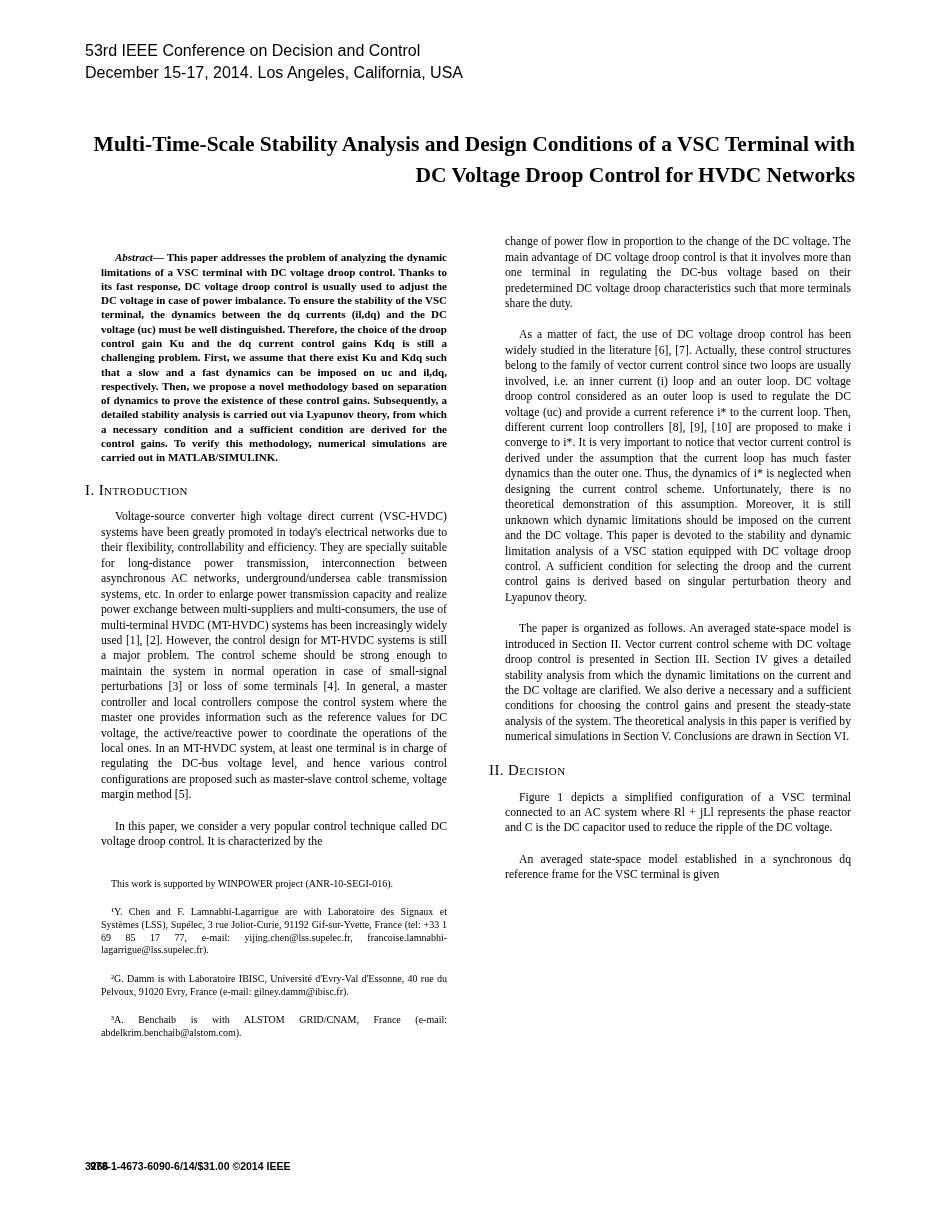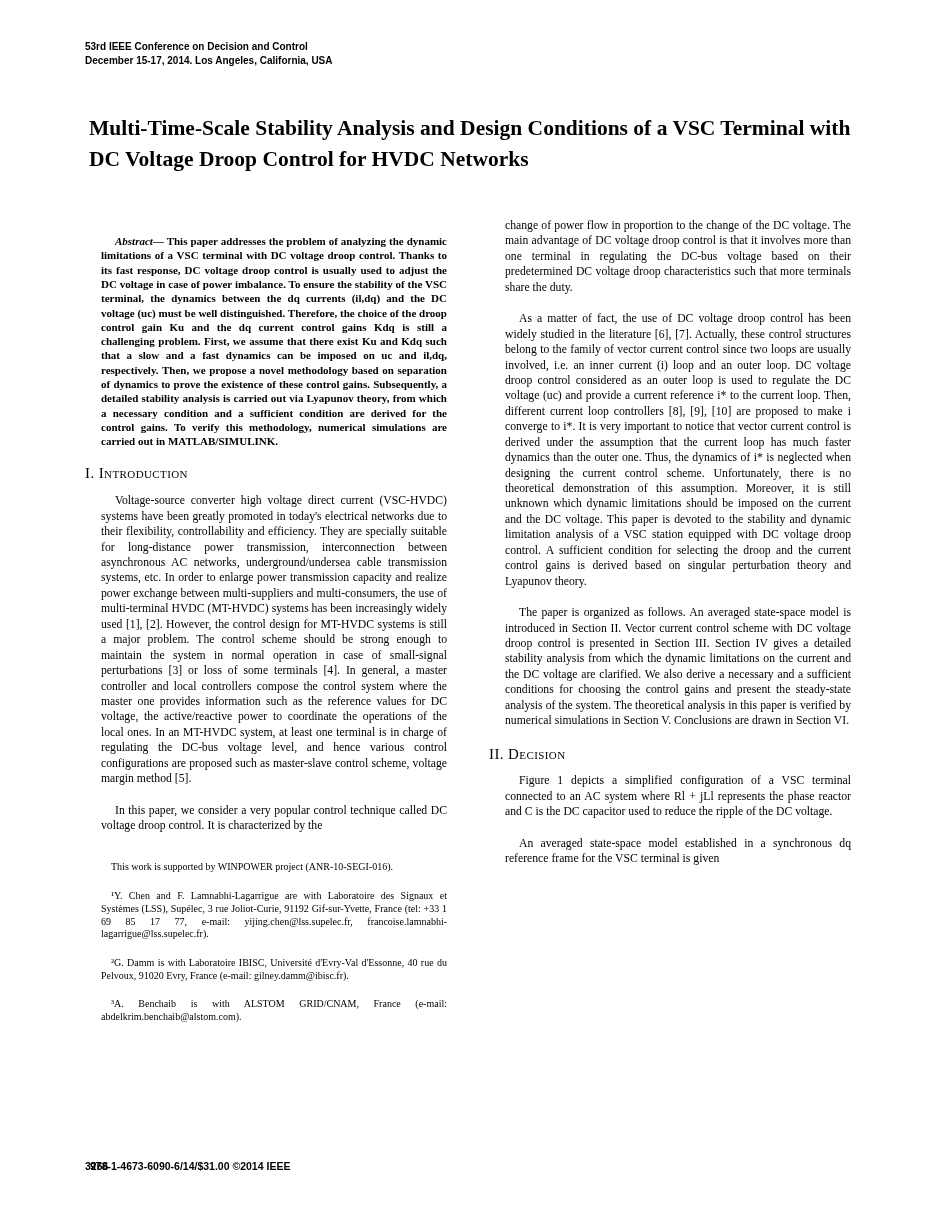--- a/index.html
+++ b/index.html
@@ -14,27 +14,27 @@
     overflow: hidden;
   }
   .page {
     padding: 40px 85px 0 85px;
     width: 952px;
     height: 1232px;
     position: relative;
   }
   .conf-header {
     font-family: "Liberation Sans", "DejaVu Sans", sans-serif;
-    font-weight: bold;
-    font-size: 10px;
+    font-weight: normal;
+    font-size: 16px;
     line-height: 1.35;
   }
   .paper-title {
     margin: 46px 12px 0 4px;
-    text-align: left;
+    text-align: right;
     font-weight: bold;
     font-size: 21.5px;
     line-height: 1.42;
   }
   .authors {
     margin-top: 30px;
     text-align: center;
     font-size: 13.5px;
   }
   .columns {

